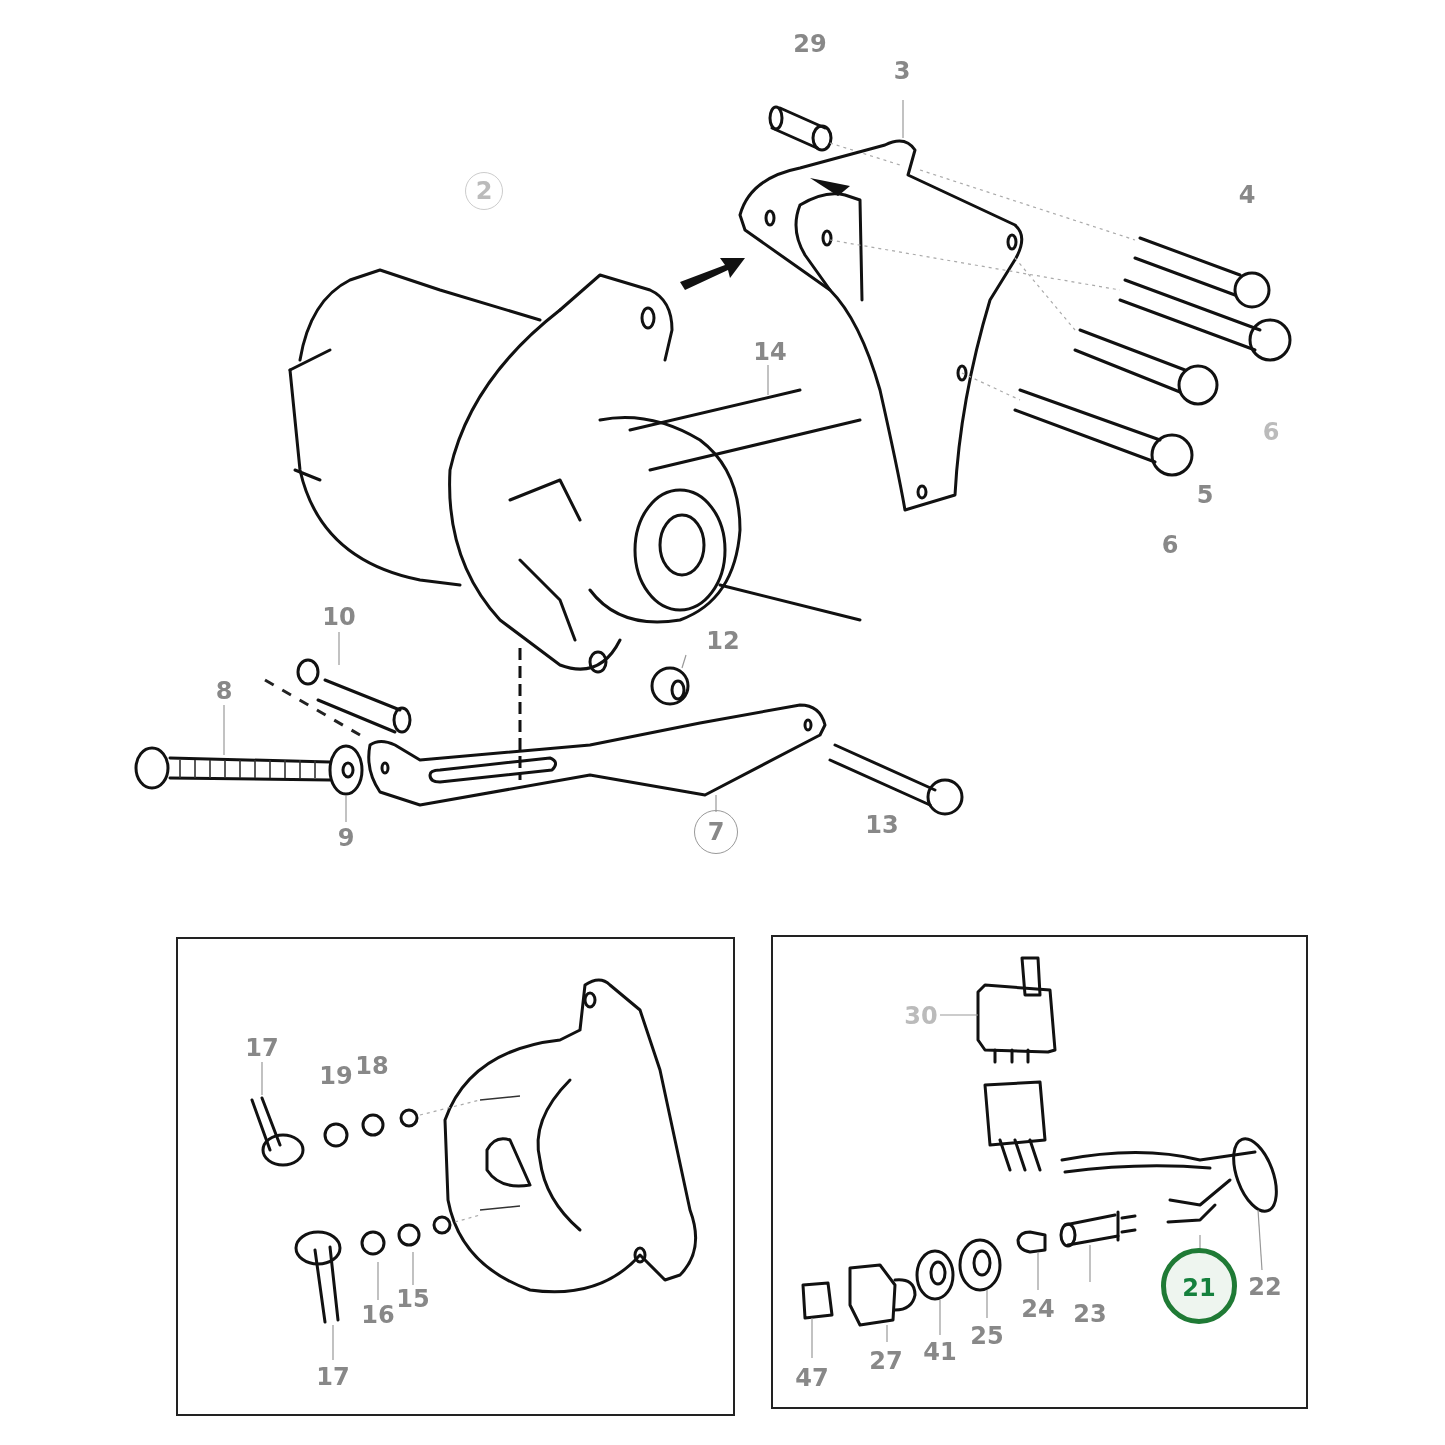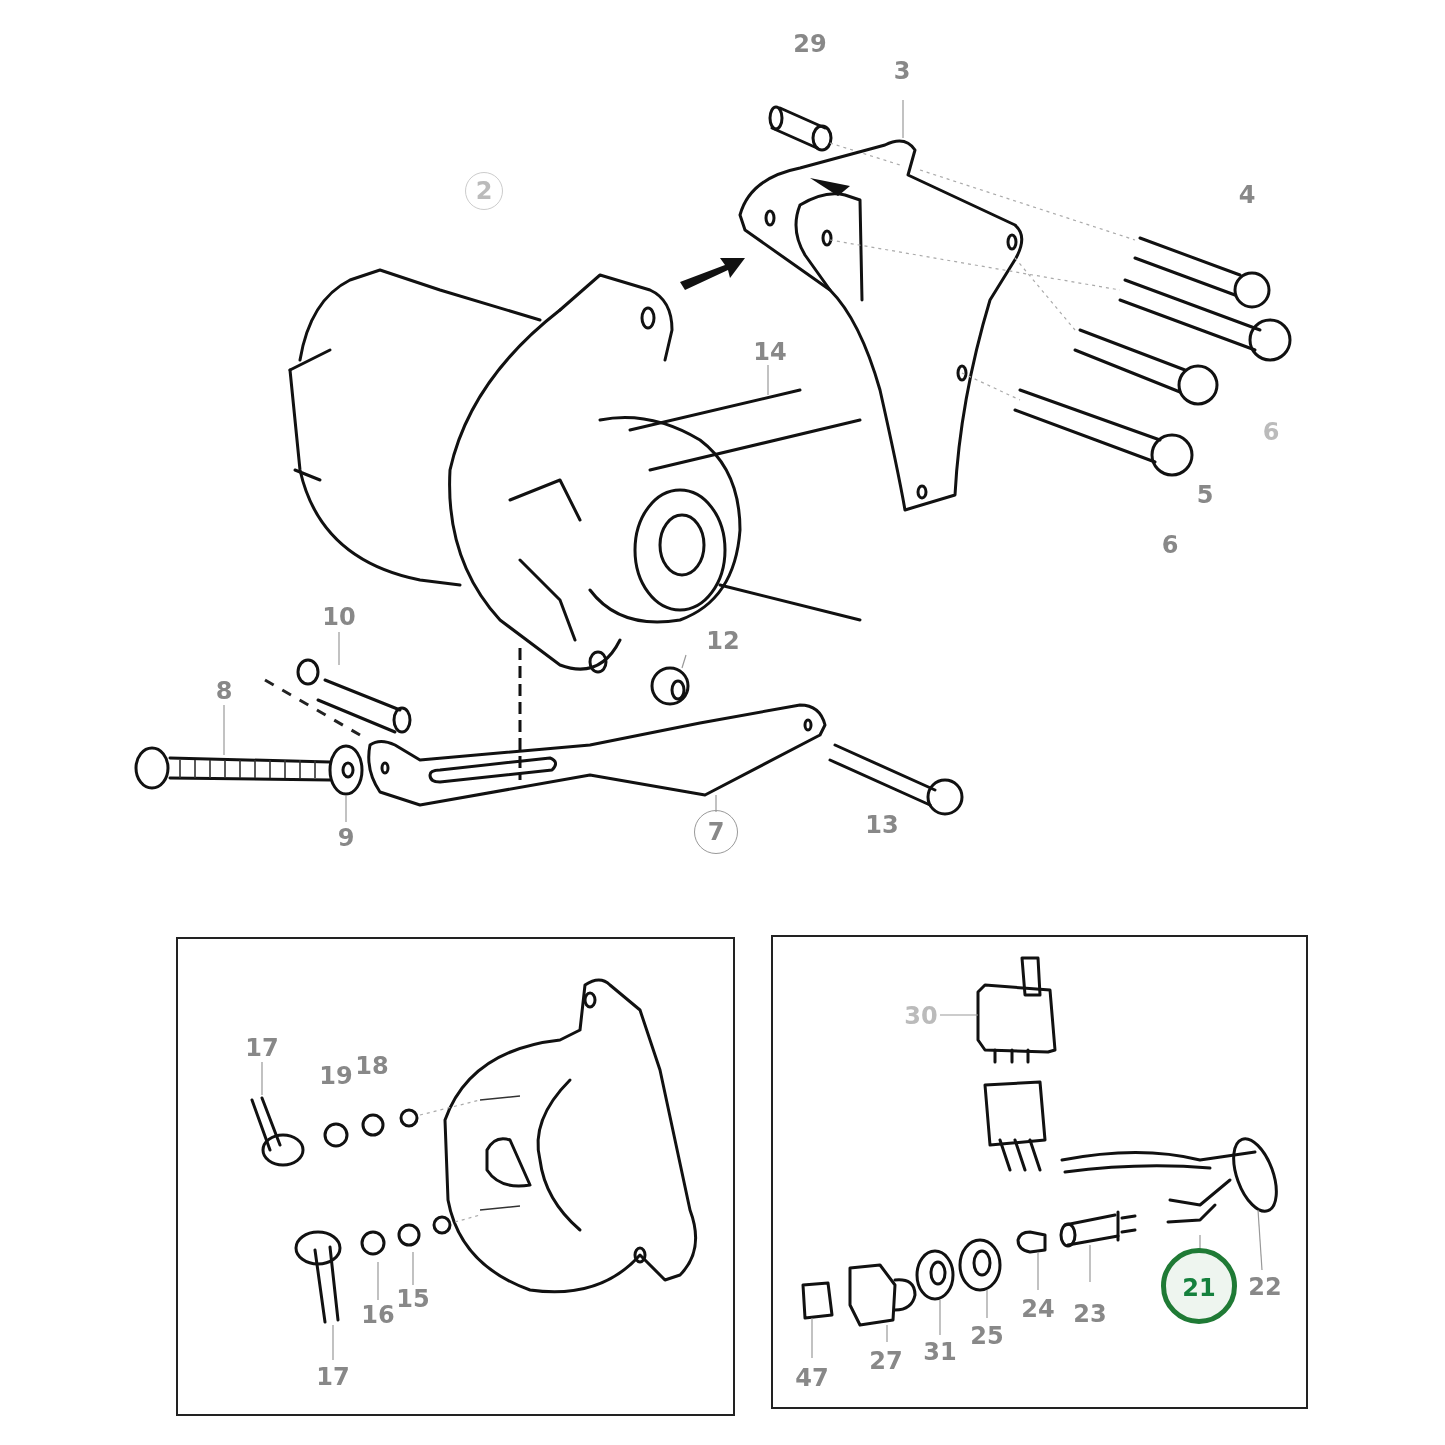--- a/index.html
+++ b/index.html
@@ -208,15 +208,15 @@
 <span class="lbl" style="left:378px;top:1315px;">16</span>
 <span class="lbl" style="left:413px;top:1299px;">15</span>
 <span class="lbl" style="left:333px;top:1377px;">17</span>
 
 <span class="lbl faint" style="left:921px;top:1016px;">30</span>
 <span class="lbl" style="left:1265px;top:1287px;">22</span>
 <span class="lbl" style="left:1199px;top:1288px;color:#15803d;">21</span>
 <span class="lbl" style="left:1090px;top:1302px;margin-top:12px;">23</span>
 <span class="lbl" style="left:1038px;top:1309px;">24</span>
 <span class="lbl" style="left:987px;top:1336px;">25</span>
-<span class="lbl" style="left:940px;top:1352px;">31</span>
+<span class="lbl" style="left:940px;top:1352px;">41</span>
 <span class="lbl" style="left:886px;top:1361px;">27</span>
 <span class="lbl" style="left:812px;top:1378px;">47</span>
 
 </body></html>

